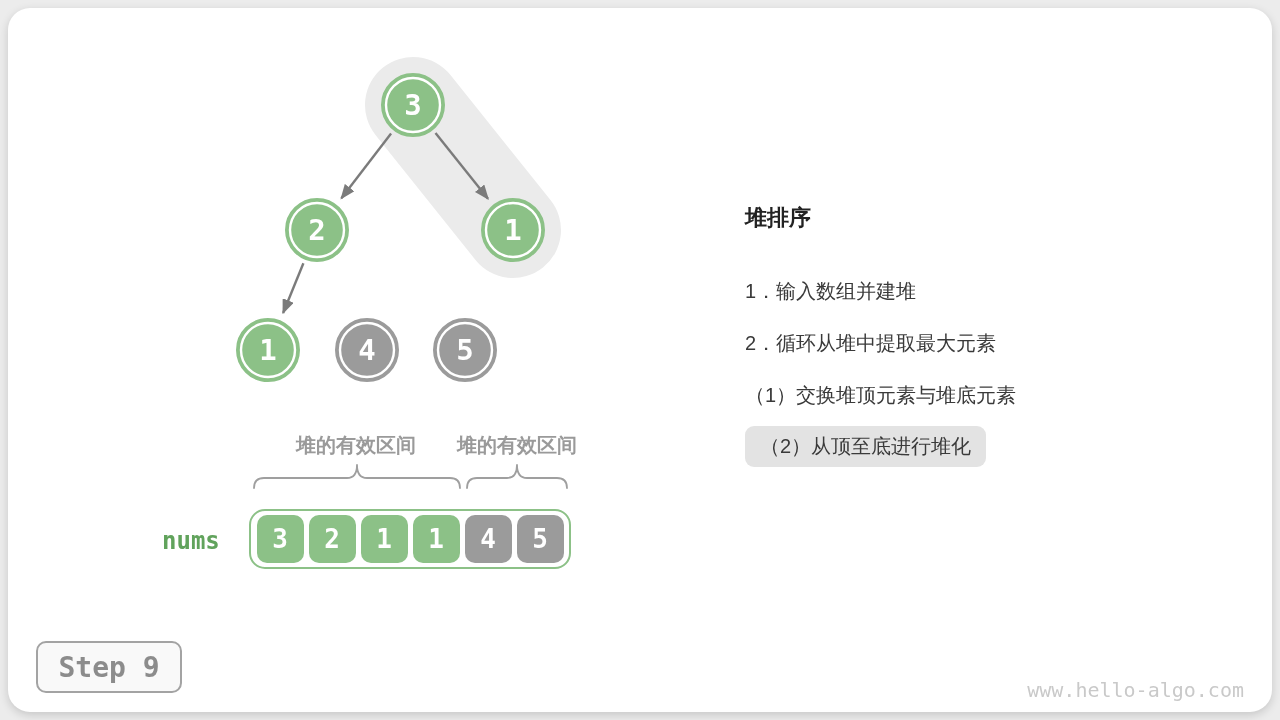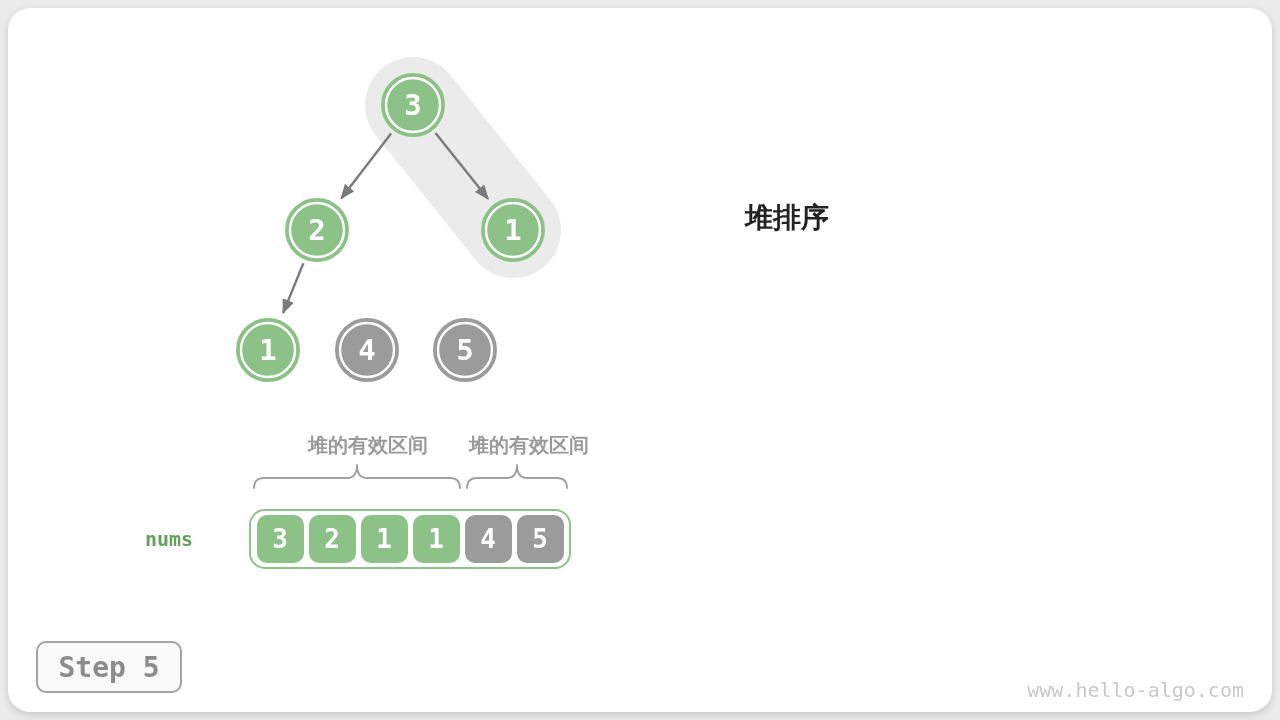--- a/index.html
+++ b/index.html
@@ -10,41 +10,41 @@
   }
   .card{
     position:absolute;left:8px;top:8px;width:1264px;height:704px;
     background:#ffffff;border-radius:22px;
     box-shadow:0 3px 10px rgba(0,0,0,.16);
   }
   .tree-svg{position:absolute;left:220px;top:55px}
   .braces-svg{position:absolute;left:250px;top:460px}
   .region-label{
     position:absolute;top:432px;transform:translateX(-50%);
-    font-size:20px;font-weight:bold;color:#9a9a9a;white-space:nowrap;margin-left:12px;
+    font-size:20px;font-weight:bold;color:#9a9a9a;white-space:nowrap;
   }
   .region-label.heap{left:356px}
   .region-label.sorted{left:517px}
   .nums-label{
-    position:absolute;left:145px;top:527px;
-    font-family:"DejaVu Sans Mono",monospace;font-weight:bold;font-size:20px;
+    position:absolute;left:162px;top:527px;
+    font-family:"DejaVu Sans Mono",monospace;font-weight:bold;font-size:24px;
   }
   .array-box{
     position:absolute;left:249px;top:509px;width:322px;height:60px;
     box-sizing:border-box;border:2px solid #8cc187;border-radius:16px;
     background:#fff;display:flex;align-items:center;justify-content:center;
     gap:5px;padding:4px;
   }
   .cell{
     width:47px;height:48px;border-radius:10px;color:#fff;
     font-family:"DejaVu Sans Mono",monospace;font-weight:bold;font-size:26px;
     display:flex;align-items:center;justify-content:center;
   }
   .panel{position:absolute;left:745px;top:205px;width:430px}
-  .panel-title{font-size:28px;font-weight:bold;color:#222222;line-height:26px;margin:0 0 49px 0}
+  .panel-title{font-size:22px;font-weight:bold;color:#222222;line-height:26px;margin:0 0 49px 0}
   .panel-item{font-size:20px;color:#3a3a3a;line-height:23px;margin-bottom:29px;white-space:nowrap}
   .panel-item.highlight{
     display:inline-block;background:#e3e3e3;border-radius:9px;
     padding:9px 15px;margin-top:-10px;
   }
   .step-badge{
     position:absolute;left:36px;top:641px;width:146px;height:52px;
     box-sizing:border-box;border:2px solid #a3a3a3;border-radius:10px;
     background:#f9f9f9;display:flex;align-items:center;justify-content:center;
     font-family:"DejaVu Sans Mono",monospace;font-weight:bold;font-size:28px;color:#8c8c8c;
@@ -116,17 +116,18 @@
 <div class="cell" style="background: rgb(140, 193, 135);">3</div>
     <div class="cell" style="background: rgb(140, 193, 135);">2</div>
     <div class="cell" style="background: rgb(140, 193, 135);">1</div>
     <div class="cell" style="background: rgb(140, 193, 135);">1</div>
     <div class="cell" style="background: rgb(155, 155, 155);">4</div>
     <div class="cell" style="background: rgb(155, 155, 155);">5</div>
   </div>
 
 <div class="panel">
   <div class="panel-title">堆排序</div>
+  <div><div class="panel-item">1．输入数组并建堆</div><div class="panel-item">2．循环从堆中提取最大元素</div><div class="panel-item">（1）交换堆顶元素与堆底元素</div><div class="panel-item highlight" style="background: rgb(227, 227, 227);">（2）从顶至底进行堆化</div></div>
 </div>
 
-<div class="step-badge">Step 5</div>
+<div class="step-badge">Step 9</div>
 
 <div class="watermark">www.hello-algo.com</div>
 
 </body></html>

